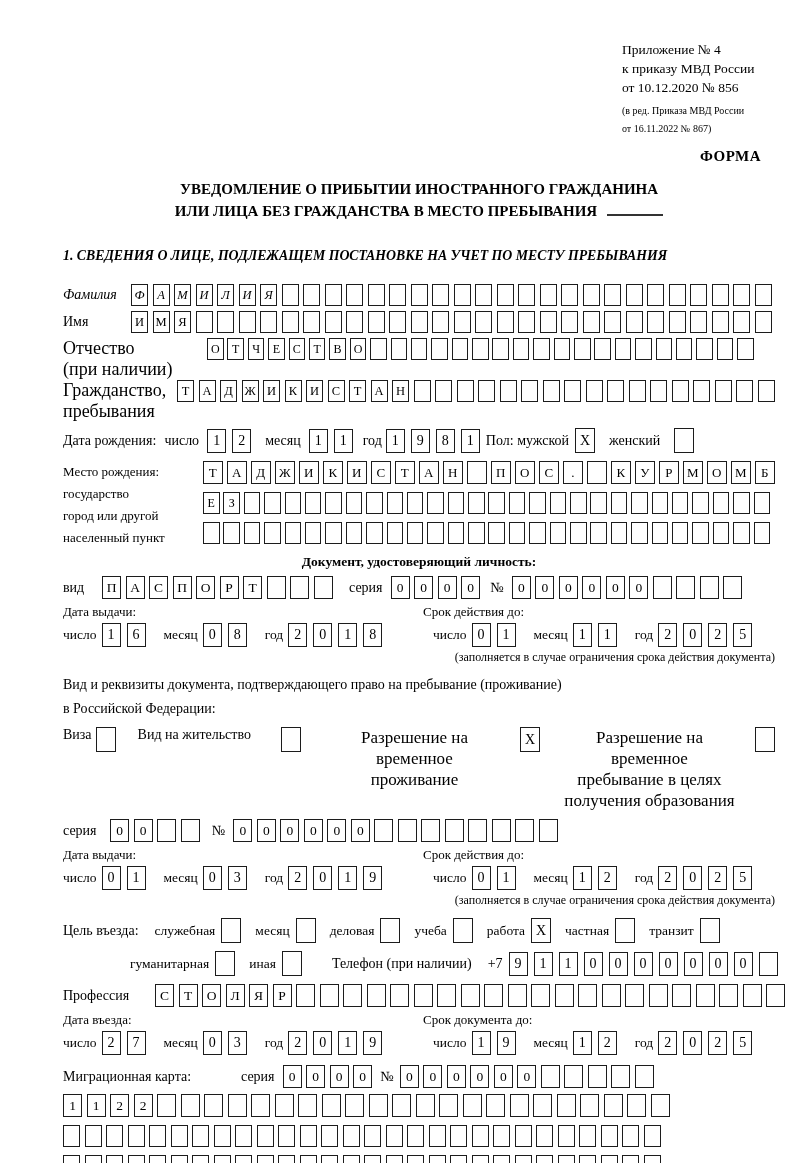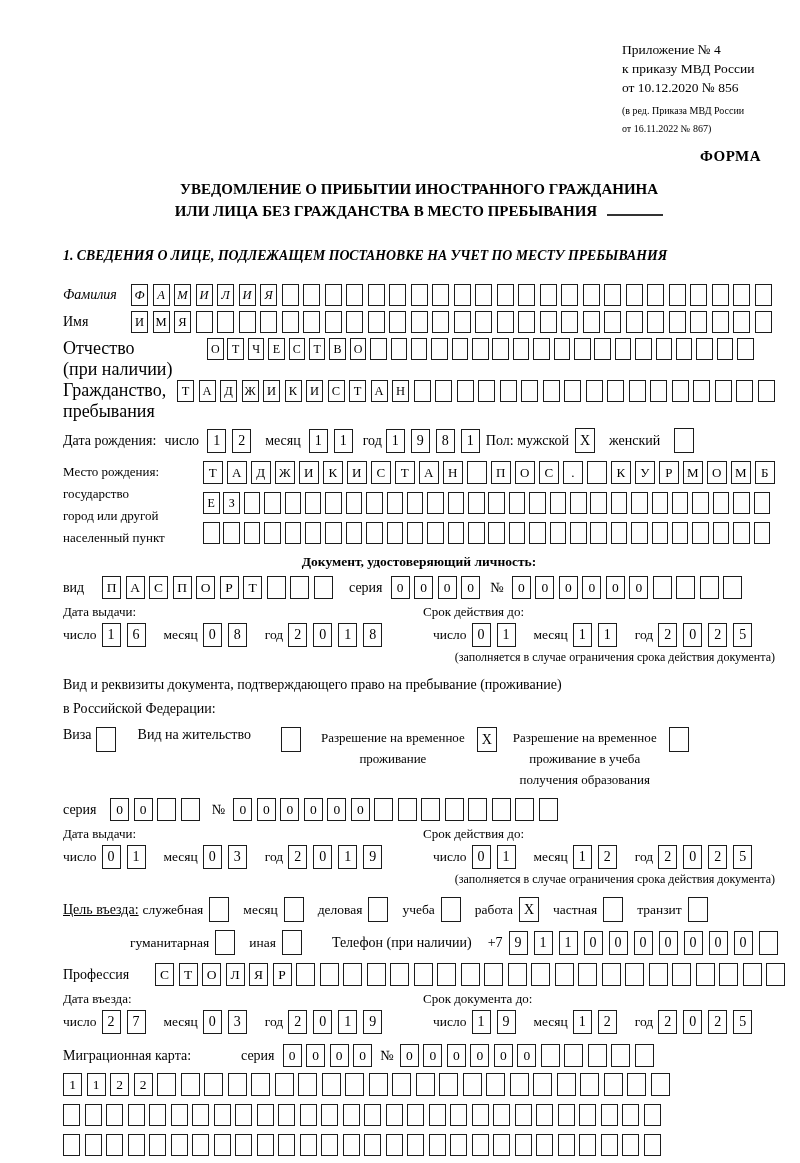--- a/index.html
+++ b/index.html
@@ -40,21 +40,21 @@
   .dates{display:flex;margin-top:8px;}
   .dcol-l{width:360px;flex:none;}
   .dcol-r{flex:1;}
   .dhead{text-align:left;font-size:13px;margin-bottom:3px;}
   .dline{display:flex;align-items:center;font-size:13.5px;}
   .dline .w{margin-right:5px;}
   .dline .g{margin-right:12px;display:flex;align-items:center;}
   .note{font-size:12px;text-align:right;margin-top:3px;}
   .para{font-size:14px;line-height:24px;margin-top:8px;}
   .visa-row{display:flex;align-items:flex-start;margin-top:6px;margin-bottom:8px;}
-  .vlbl{font-size:13px;line-height:21px;text-align:center;}
+  .vlbl{font-size:17px;line-height:21px;text-align:center;}
   .opt{display:inline-flex;align-items:center;margin-right:14px;}
   .opt-label{font-size:13.5px;margin-right:6px;}
   .gap8{width:8px;flex:none;}
 </style>
 </head>
 <body>
 
 <div class="page">
 
   <div class="hdr">
@@ -440,21 +440,21 @@
     <span class="cell c-k"></span>
     <span class="lbl" style="margin-left:22px;margin-right:30px;">Вид на жительство</span>
     <span class="cell c-k"></span>
     <span class="vlbl" style="margin-left:20px;margin-right:12px;">
       <span style="display:block">Разрешение на временное</span>
       <span style="display:block">проживание</span>
     </span>
     <span class="cell c-k">X</span>
     <span class="vlbl" style="margin-left:16px;margin-right:12px;">
       <span style="display:block">Разрешение на временное</span>
-      <span style="display:block">проживание в учеба</span>
+      <span style="display:block">пребывание в целях</span>
       <span style="display:block">получения образования</span>
     </span>
     <span class="cell c-k"></span>
   </div>
 
   <div class="row">
     <span class="lbl" style="width:47px;">серия</span>
     <span class="boxes" style="margin-right:8px;">
         <span class="cell c-m">0</span>
         <span class="cell c-m">0</span>
@@ -522,21 +522,21 @@
             <span class="cell c-d">0</span>
             <span class="cell c-d">2</span>
             <span class="cell c-d">5</span>
           </span>
       </div>
       <div class="note">(заполняется в случае ограничения срока действия документа)</div>
     </div>
   </div>
 
   <div class="row" style="margin-top:10px;">
-    <span class="lbl" style="margin-right:4px;text-decoration:underline;">Цель въезда:</span>
+    <span class="lbl" style="margin-right:16px;">Цель въезда:</span>
     <span style="display:flex;align-items:center;">
         <span class="opt">
           <span class="opt-label">служебная</span>
           <span class="cell c-k"></span>
         </span>
         <span class="opt">
           <span class="opt-label">месяц</span>
           <span class="cell c-k"></span>
         </span>
         <span class="opt">

